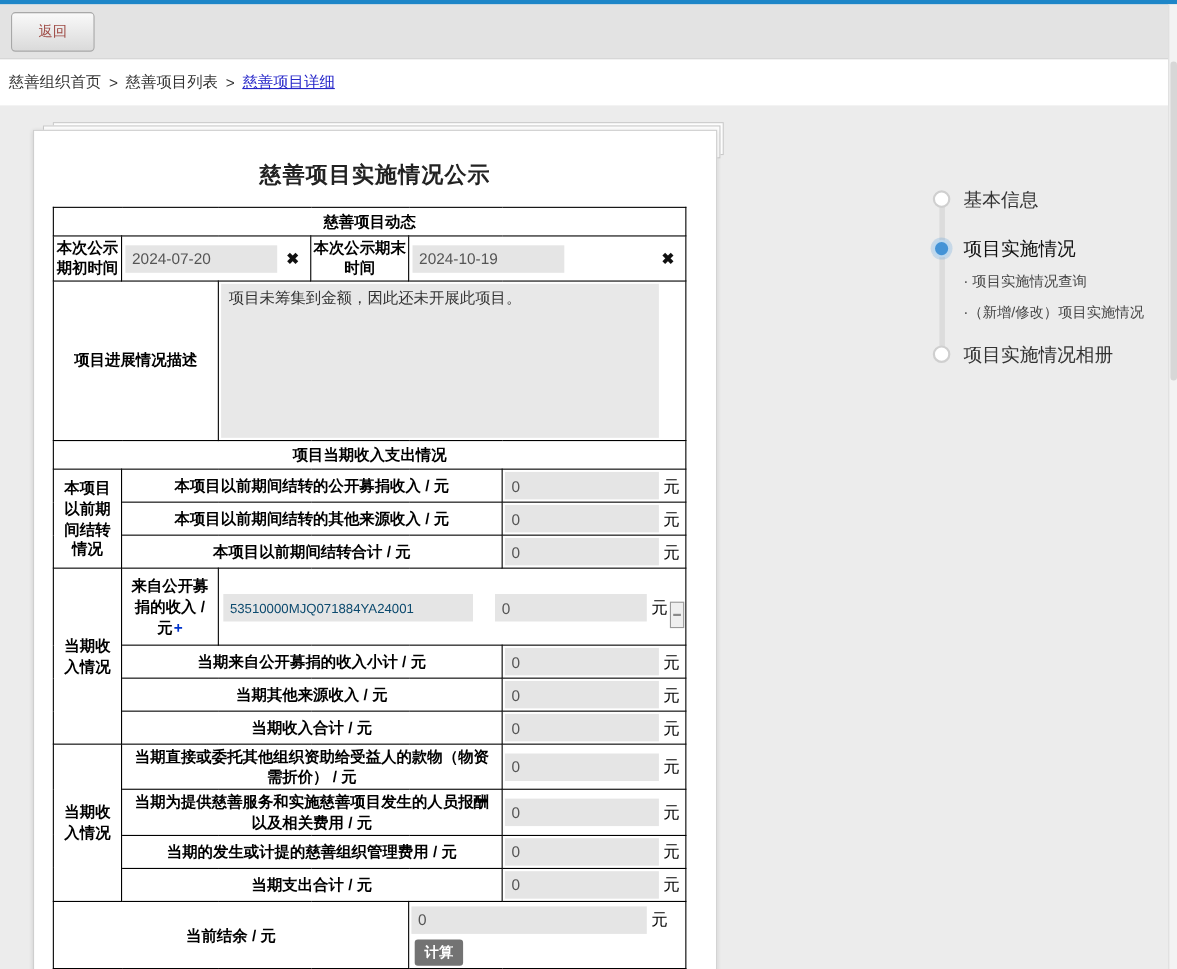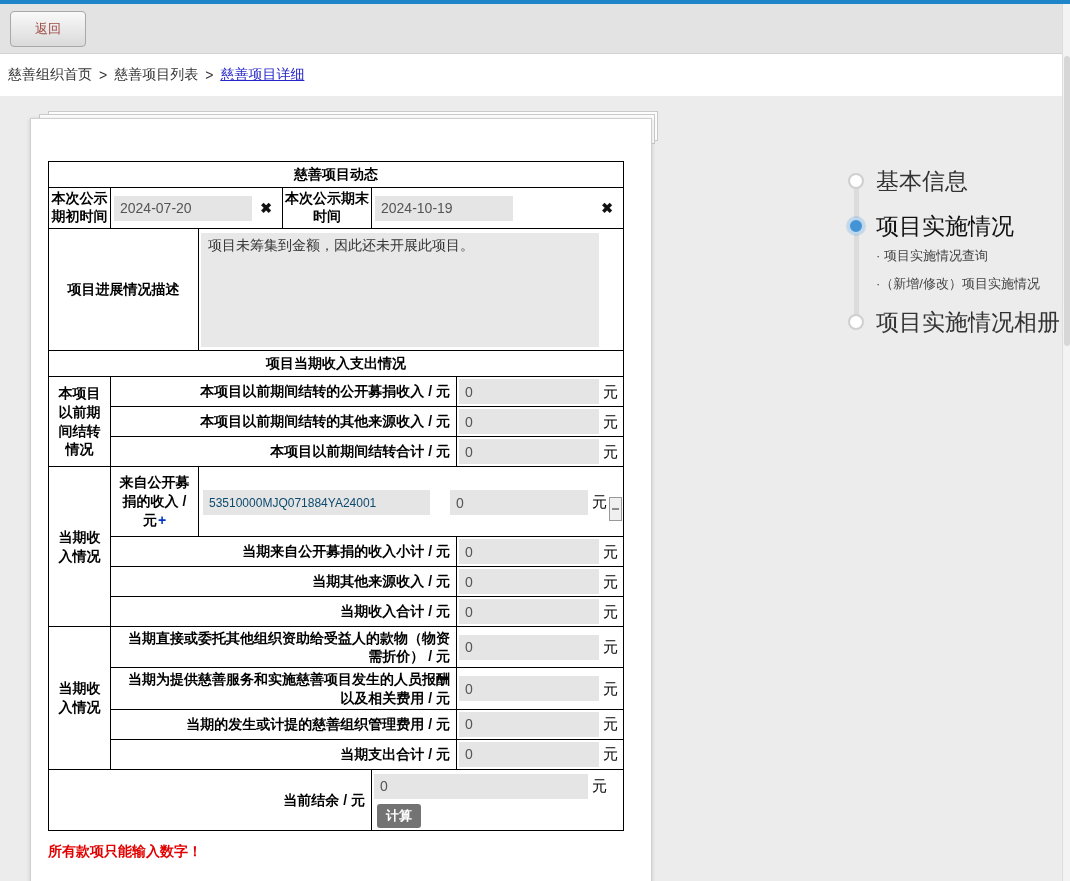--- a/index.html
+++ b/index.html
@@ -43,37 +43,37 @@
     box-shadow:0 1px 4px rgba(0,0,0,.15);
     padding-top:26px;
   }
   .form-title { text-align:center; font-size:20px; font-weight:bold; color:#222; letter-spacing:1px; }
 
   table.form-table { border-collapse:collapse; table-layout:fixed; width:575px; margin:16px 0 0 17px; }
   .form-table td { border:1px solid #000; font-size:14px; color:#000; vertical-align:middle; overflow:hidden; }
   .hrow td { height:26px; text-align:center; font-weight:bold; }
   .lbl { font-weight:bold; text-align:center; padding:2px; }
   .grp { font-weight:bold; text-align:center; padding:2px 4px; line-height:1.35;margin-left:36px; }
-  .mlbl { font-weight:bold; text-align:right; padding:2px 6px; line-height:1.3; }
+  .mlbl { font-weight:bold; text-align:center; padding:2px 6px; line-height:1.3; }
   tr.r30 td { height:30px; }
   tr.r38 td { height:38px; }
   tr.date-row td { height:38px; }
 
   .input-x { display:flex; align-items:center; justify-content:space-between; padding:0 10px 0 3px; }
   .gray-input {
     background:#e5e5e5; border:none; height:25px;
     font-size:14px; color:#555; padding:0 6px; font-family:inherit;
   }
   .date-input { width:138px; }
   .clear-x { font-weight:bold; font-size:14px; color:#111; cursor:pointer; line-height:1; }
 
   tr.ta-row td { height:122px; }
   .ta-cell { vertical-align:top; padding:2px; }
   .gray-ta {
-    width:398px; height:114px; background:#e8e8e8; border:none; resize:none;
+    width:398px; height:140px; background:#e8e8e8; border:none; resize:none;
     font-size:14px; color:#333; padding:4px 7px; font-family:inherit; display:block;
   }
 
   .mval { padding:2px; white-space:nowrap; }
   .amt { width:140px; }
   .unit { font-size:15px; color:#000; margin-left:4px; }
 
   tr.fund-row td { height:70px; }
   .fund-lbl { font-weight:bold; text-align:center; padding:2px 3px; line-height:1.35; }
   .add-link { color:#0033cc; font-weight:bold; text-decoration:none; cursor:pointer; margin-left:1px; }
@@ -102,21 +102,21 @@
   .stepper { position:absolute; left:848px; top:72px; width:224px; }
   .step-line { position:absolute; left:6px; top:13px; width:5px; height:137px; background:#dcdcdc; border-radius:3px; }
   .step-item { position:relative; display:flex; align-items:center; gap:12px; height:26px; cursor:pointer; }
   .step-item.i2 { margin-top:19px; }
   .step-item.i3 { margin-top:16px; }
   .step-dot {
     width:16px; height:16px; border-radius:50%;
     background:#ffffff; border:2px solid #cfcfcf; flex:0 0 16px;
   }
   .step-dot.active { background:#4493d6; border-color:#bcd8ef; box-shadow:0 0 0 2px rgba(68,147,214,.22); }
-  .step-label { font-size:23px; color:#333; white-space:nowrap; }
+  .step-label { font-size:17px; color:#333; white-space:nowrap; }
   .step-label.active { color:#111; }
   .step-sub { font-size:13px; color:#444; margin:8px 0 0 28px; white-space:nowrap; cursor:pointer; }
   .step-sub.s2 { margin-top:10px; }
 
   
   .page-scrollbar {
     position:absolute; right:0; top:4px; bottom:0; width:8px;
     background:#f3f3f3; border-left:1px solid #dddddd;
   }
   .page-scroll-thumb { position:absolute; top:52px; left:1px; width:6px; height:290px; background:#d7d7d7; border-radius:3px; }
@@ -138,20 +138,21 @@
   <span class="crumb-current">慈善项目详细</span>
 </div>
 
 <div class="main">
 
   <div class="card-stack">
     <div class="stack-layer l2"></div>
     <div class="stack-layer l1"></div>
     <div class="card">
 
+      <div class="form-title">慈善项目实施情况公示</div>
 
       <table class="form-table">
         <colgroup>
           <col style="width:62px">
             <col style="width:88px">
             <col style="width:84px">
           <col style="width:89px">
             <col style="width:85px">
             <col style="width:167px">
         </colgroup>

